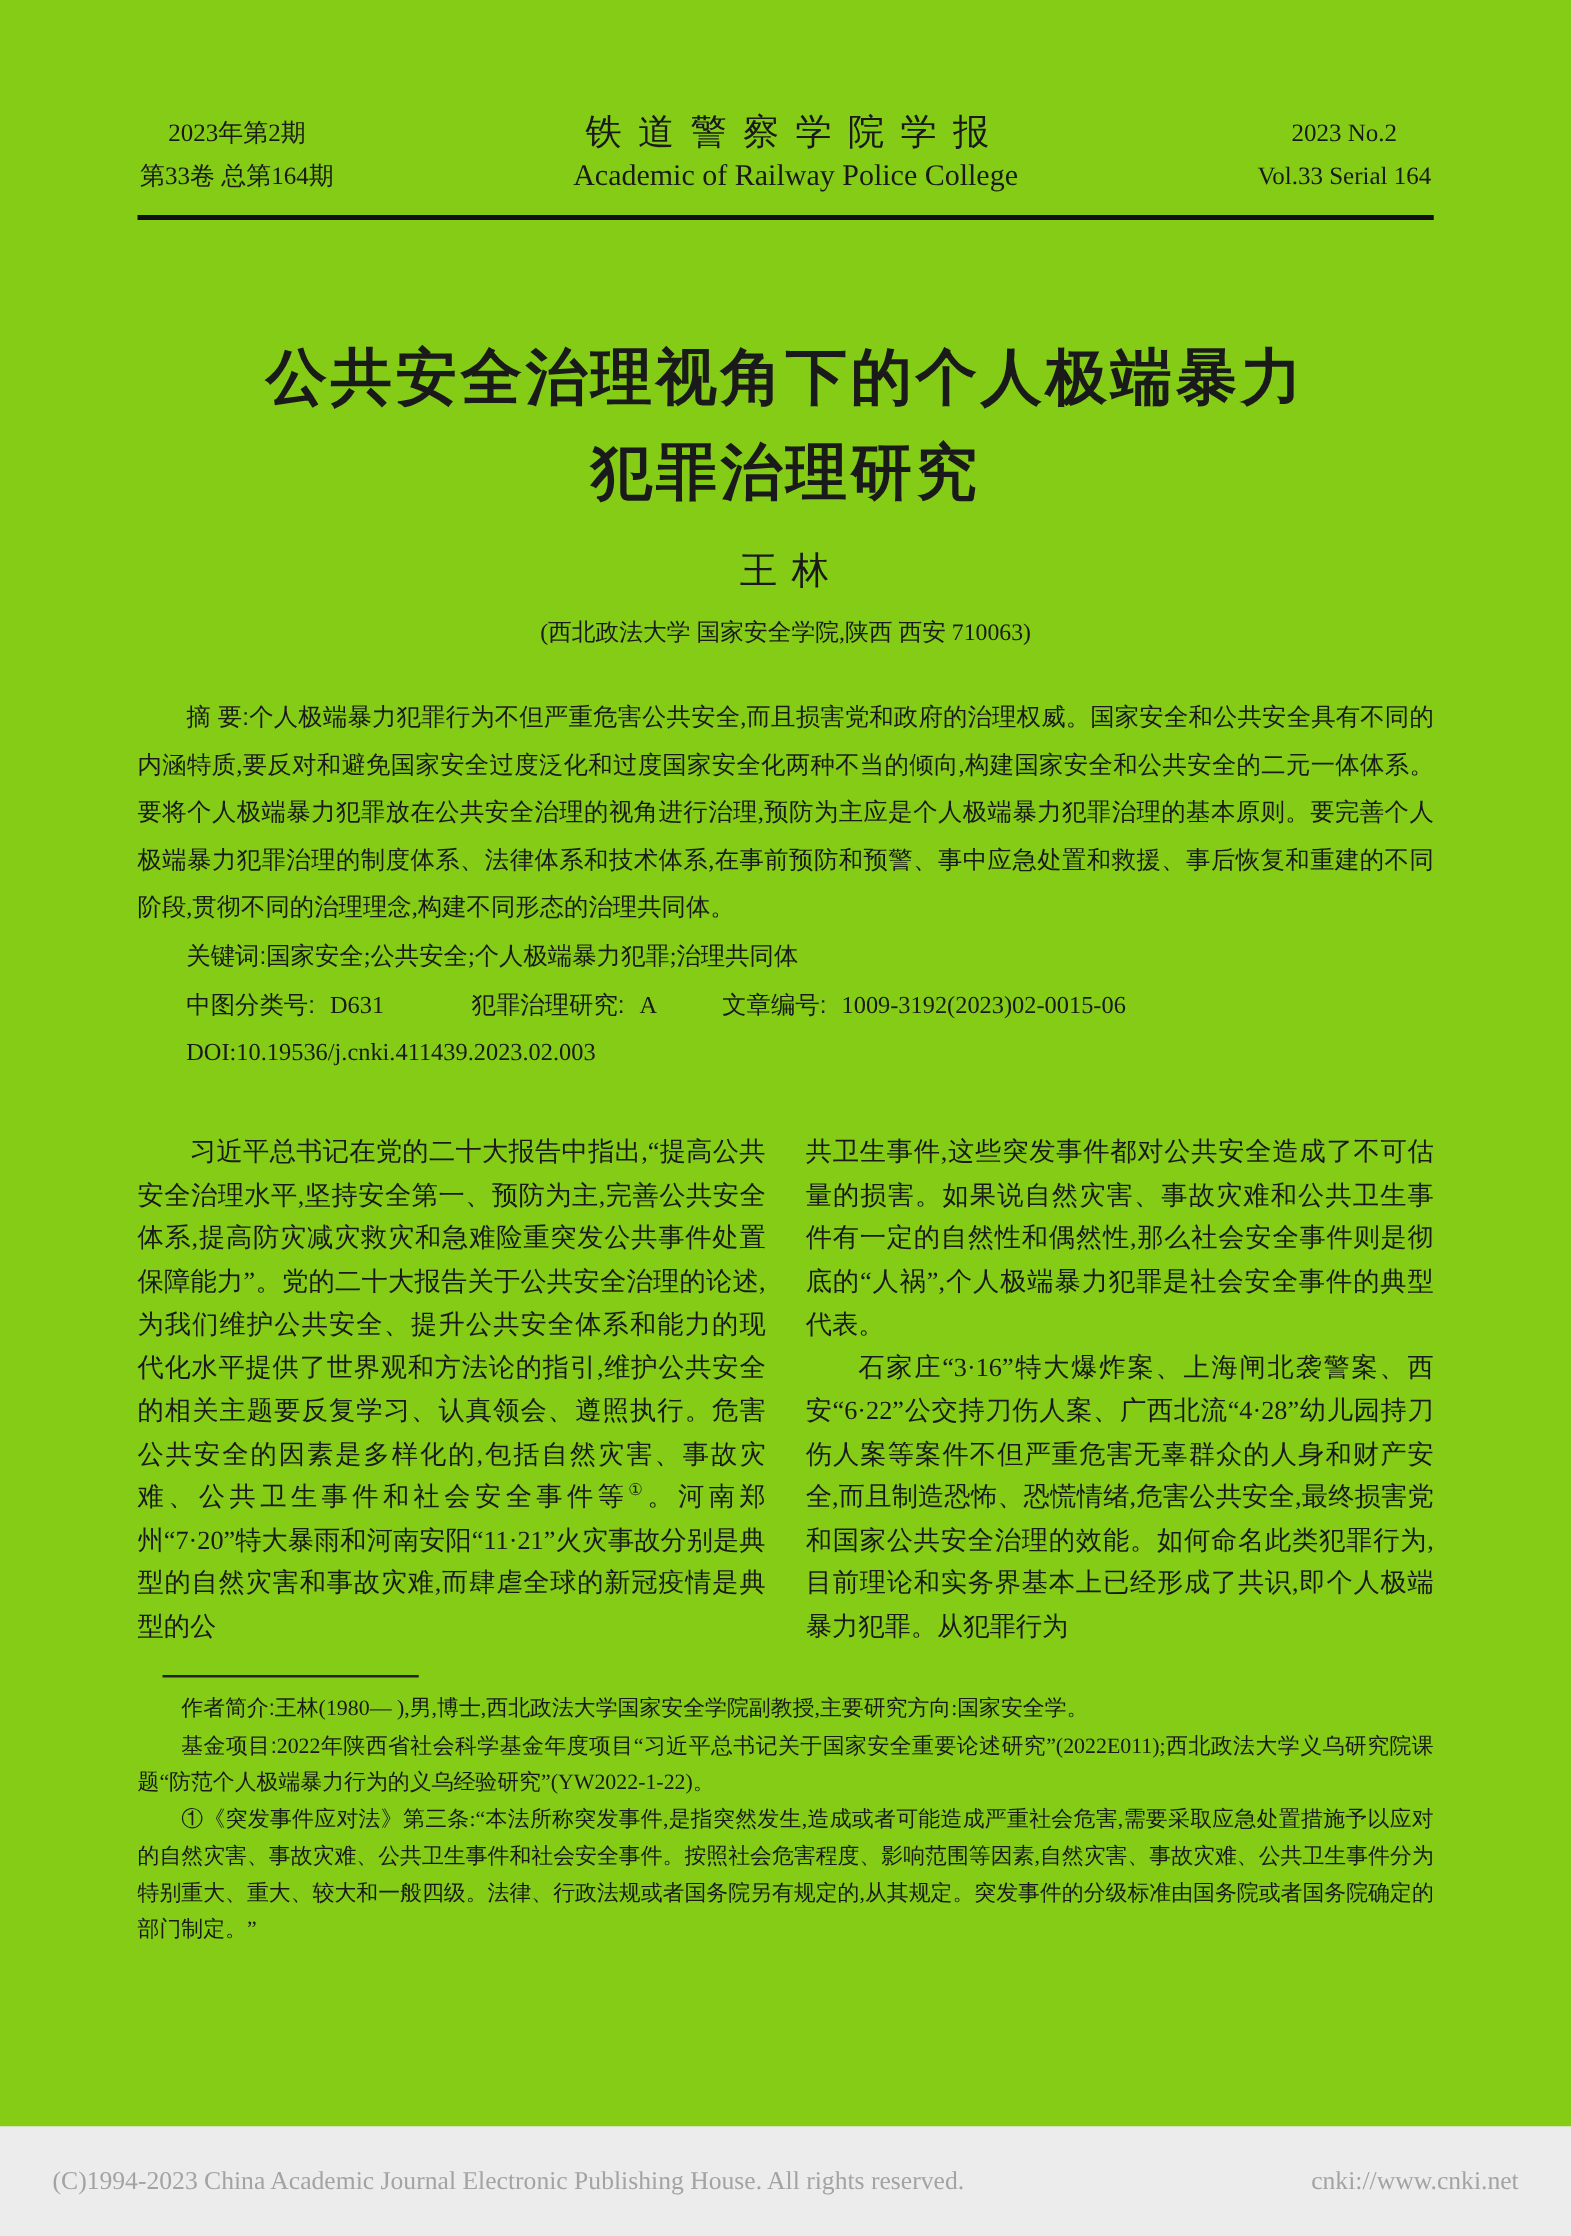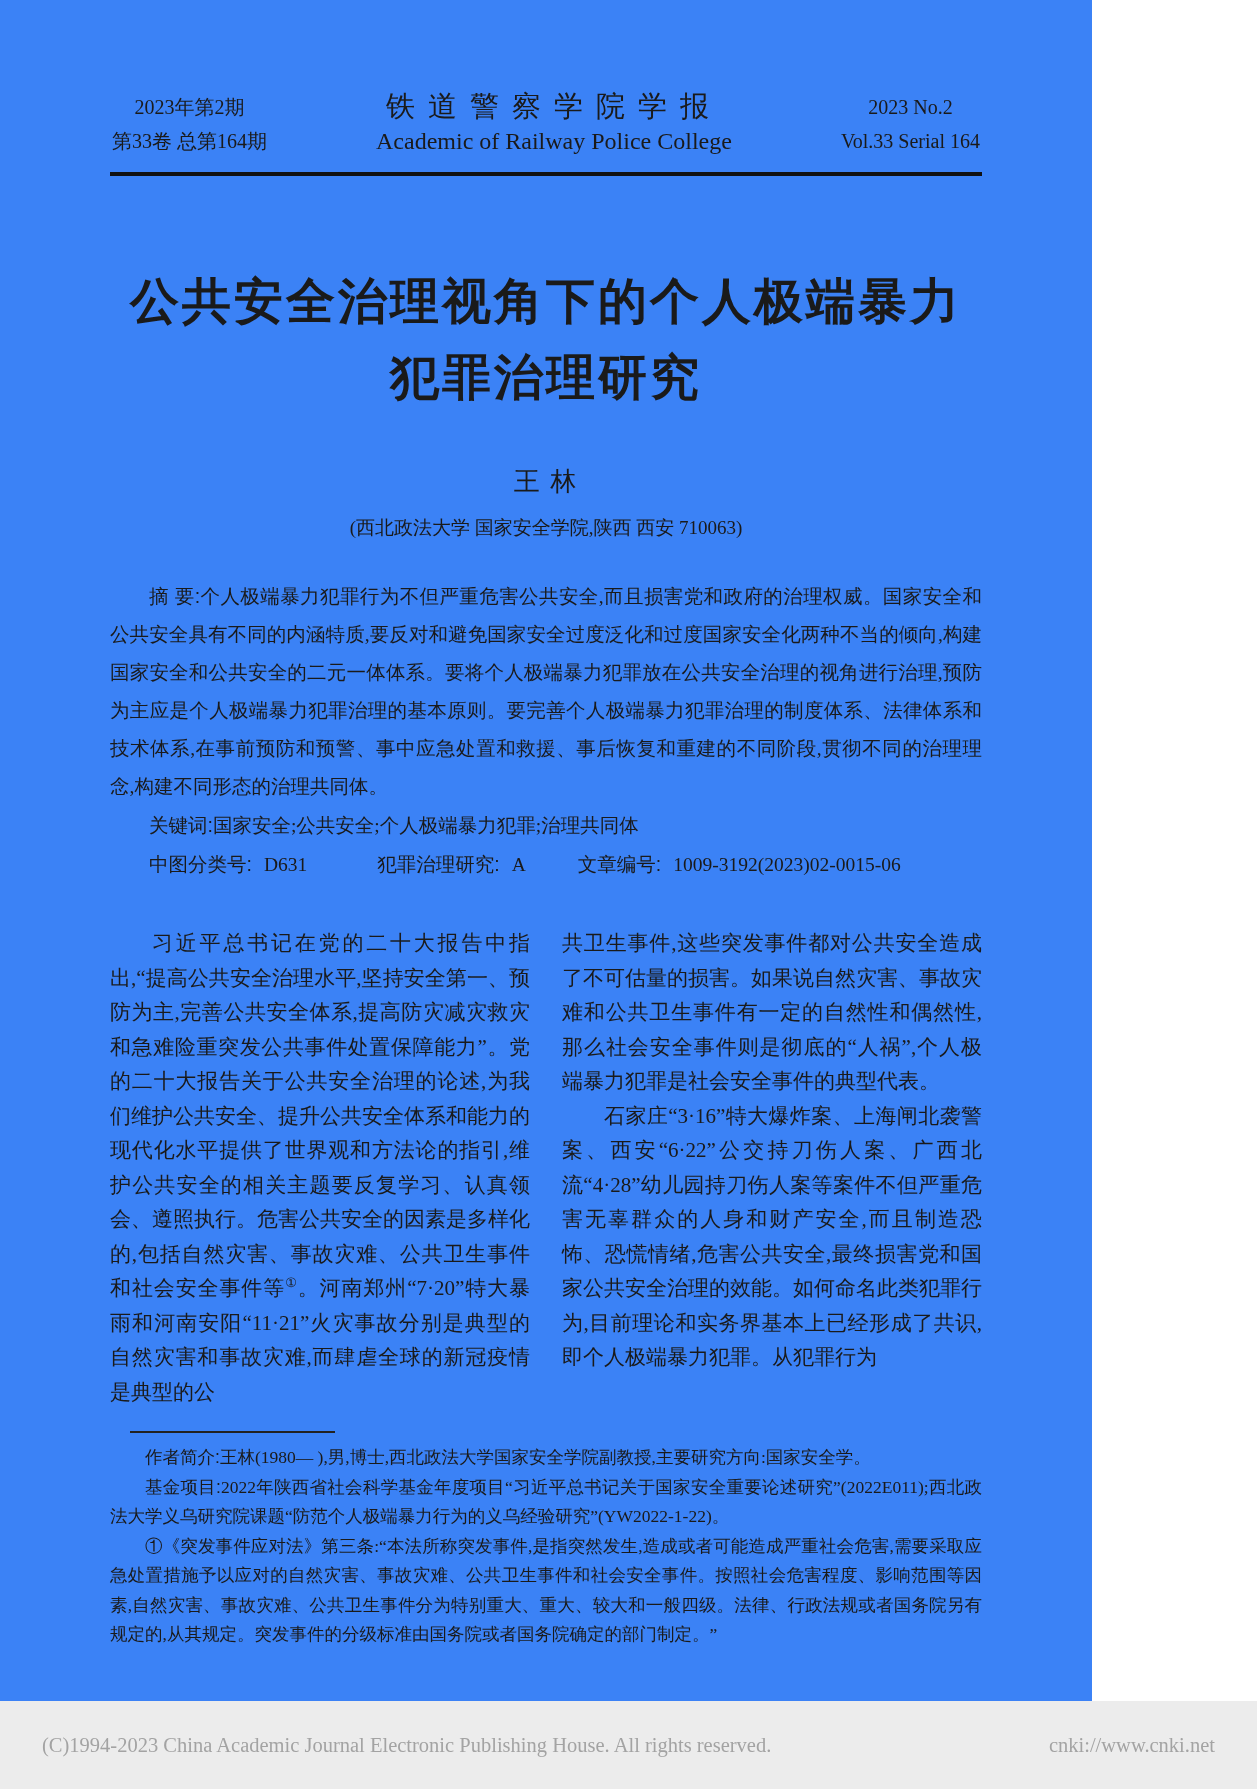--- a/index.html
+++ b/index.html
@@ -4,41 +4,41 @@
 <style>
   * { margin: 0; padding: 0; box-sizing: border-box; }
   html, body { background: #ffffff; }
   body {
     width: 1257px; height: 1789px;
     font-family: "Liberation Serif", "DejaVu Serif", serif;
     color: #1a1a1a;
     position: relative;
     overflow: hidden;
   }
-  .page { width: 1092px; height: 1789px; position: relative; background: #3b82f6; }
+  .page { width: 1257px; height: 1789px; position: relative; background: #84cc16; }
   .content { padding: 0 110px; }
 
   
   .jheader {
     display: flex; justify-content: space-between; align-items: flex-end;
     padding: 88px 112px 14px 112px;
   }
   .jheader .col { text-align: center; }
   .jh-left, .jh-right { font-size: 20px; line-height: 34px; white-space: nowrap; }
   .jh-center .cn { font-size: 29px; letter-spacing: 13px; line-height: 36px; white-space: nowrap; }
   .jh-center .en { font-size: 24px; line-height: 34px; white-space: nowrap; }
   .jrule { margin: 0 110px; border-top: 4px solid #111; }
 
   
   .title {
     margin-top: 88px; text-align: center;
     font-size: 49px; font-weight: bold; line-height: 76px;
     letter-spacing: 3px;
   }
-  .author { margin-top: 48px; text-align: center; font-size: 26px; letter-spacing: 2px; }
+  .author { margin-top: 20px; text-align: center; font-size: 30px; letter-spacing: 2px; }
   .affil  { margin-top: 16px; text-align: center; font-size: 19px; }
 
   
   .abstract-block { margin-top: 36px; font-size: 19.5px; line-height: 38px; }
   .abstract-block p { text-align: justify; }
   .indent2 { text-indent: 2em; }
   .blabel { font-weight: normal; font-family: "Liberation Sans", "DejaVu Sans", sans-serif; }
   .meta-line { text-indent: 2em; margin-top: 0; white-space: nowrap; }
   .meta-line .val { margin-left: 12px; }
   .meta-gap1 { margin-left: 70px; }
@@ -96,20 +96,21 @@
       <div>犯罪治理研究</div>
     </div>
 
     <div class="author">王  林</div>
     <div class="affil">(西北政法大学 国家安全学院,陕西 西安 710063)</div>
 
     <div class="abstract-block">
       <p class="indent2"><span class="blabel">摘  要:</span><span>个人极端暴力犯罪行为不但严重危害公共安全,而且损害党和政府的治理权威。国家安全和公共安全具有不同的内涵特质,要反对和避免国家安全过度泛化和过度国家安全化两种不当的倾向,构建国家安全和公共安全的二元一体体系。要将个人极端暴力犯罪放在公共安全治理的视角进行治理,预防为主应是个人极端暴力犯罪治理的基本原则。要完善个人极端暴力犯罪治理的制度体系、法律体系和技术体系,在事前预防和预警、事中应急处置和救援、事后恢复和重建的不同阶段,贯彻不同的治理理念,构建不同形态的治理共同体。</span></p>
       <p class="indent2"><span class="blabel">关键词:</span><span>国家安全;公共安全;个人极端暴力犯罪;治理共同体</span></p>
       <p class="meta-line"><span class="blabel">中图分类号:</span><span class="val">D631</span><span class="blabel meta-gap1">犯罪治理研究:</span><span class="val">A</span><span class="blabel meta-gap2">文章编号:</span><span class="val">1009-3192(2023)02-0015-06</span></p>
+      <p class="doi-line">DOI:10.19536/j.cnki.411439.2023.02.003</p>
     </div>
 
     <div class="columns">
       <div class="colm">
         <p class="first-indent"><span>习近平总书记在党的二十大报告中指出,“提高公共安全治理水平,坚持安全第一、预防为主,完善公共安全体系,提高防灾减灾救灾和急难险重突发公共事件处置保障能力”。党的二十大报告关于公共安全治理的论述,为我们维护公共安全、提升公共安全体系和能力的现代化水平提供了世界观和方法论的指引,维护公共安全的相关主题要反复学习、认真领会、遵照执行。危害公共安全的因素是多样化的,包括自然灾害、事故灾难、公共卫生事件和社会安全事件等</span><sup class="fn">①</sup><span>。河南郑州“7·20”特大暴雨和河南安阳“11·21”火灾事故分别是典型的自然灾害和事故灾难,而肆虐全球的新冠疫情是典型的公</span></p>
       </div>
       <div class="colm">
         <p>共卫生事件,这些突发事件都对公共安全造成了不可估量的损害。如果说自然灾害、事故灾难和公共卫生事件有一定的自然性和偶然性,那么社会安全事件则是彻底的“人祸”,个人极端暴力犯罪是社会安全事件的典型代表。</p>
         <p class="first-indent">石家庄“3·16”特大爆炸案、上海闸北袭警案、西安“6·22”公交持刀伤人案、广西北流“4·28”幼儿园持刀伤人案等案件不但严重危害无辜群众的人身和财产安全,而且制造恐怖、恐慌情绪,危害公共安全,最终损害党和国家公共安全治理的效能。如何命名此类犯罪行为,目前理论和实务界基本上已经形成了共识,即个人极端暴力犯罪。从犯罪行为</p>
       </div>

